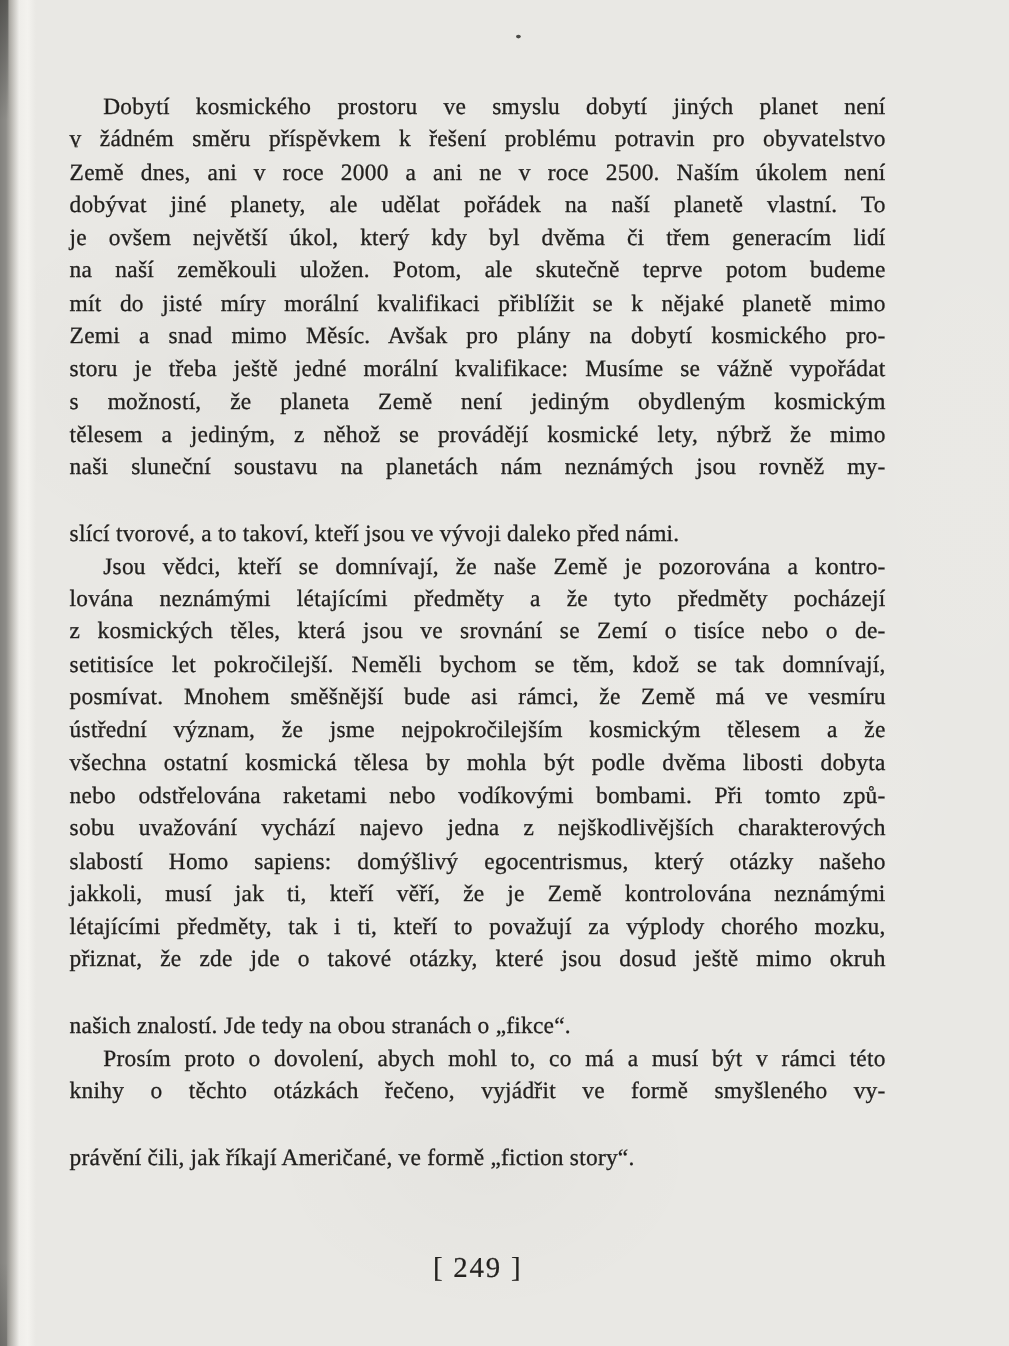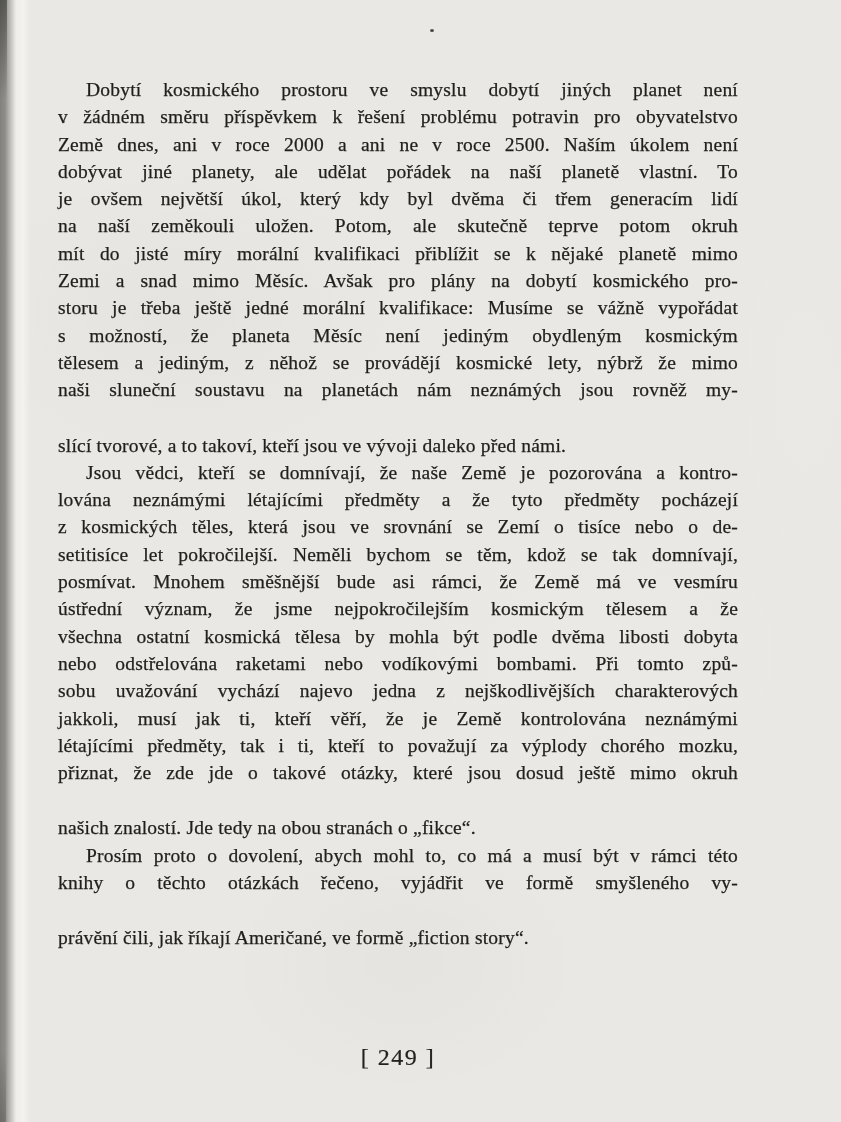--- a/index.html
+++ b/index.html
@@ -101,39 +101,40 @@
 <div class="speck speck-top"></div>
 <div class="speck speck-margin"></div>
 
 <div class="text-block">
     <div class="para">
       <div class="line">Dobytí kosmického prostoru ve smyslu dobytí jiných planet není</div>
       <div class="line">v žádném směru příspěvkem k řešení problému potravin pro obyvatelstvo</div>
       <div class="line">Země dnes, ani v roce 2000 a ani ne v roce 2500. Naším úkolem není</div>
       <div class="line">dobývat jiné planety, ale udělat pořádek na naší planetě vlastní. To</div>
       <div class="line">je ovšem největší úkol, který kdy byl dvěma či třem generacím lidí</div>
-      <div class="line">na naší zeměkouli uložen. Potom, ale skutečně teprve potom okruh</div>
+      <div class="line">na naší zeměkouli uložen. Potom, ale skutečně teprve potom budeme</div>
       <div class="line">mít do jisté míry morální kvalifikaci přiblížit se k nějaké planetě mimo</div>
       <div class="line">Zemi a snad mimo Měsíc. Avšak pro plány na dobytí kosmického pro-</div>
       <div class="line">storu je třeba ještě jedné morální kvalifikace: Musíme se vážně vypořádat</div>
-      <div class="line">s možností, že planeta Měsíc není jediným obydleným kosmickým</div>
+      <div class="line">s možností, že planeta Země není jediným obydleným kosmickým</div>
       <div class="line">tělesem a jediným, z něhož se provádějí kosmické lety, nýbrž že mimo</div>
       <div class="line">naši sluneční soustavu na planetách nám neznámých jsou rovněž my-</div>
       <div class="line last">slící tvorové, a to takoví, kteří jsou ve vývoji daleko před námi.</div>
     </div>
     <div class="para">
       <div class="line">Jsou vědci, kteří se domnívají, že naše Země je pozorována a kontro-</div>
       <div class="line">lována neznámými létajícími předměty a že tyto předměty pocházejí</div>
       <div class="line">z kosmických těles, která jsou ve srovnání se Zemí o tisíce nebo o de-</div>
       <div class="line">setitisíce let pokročilejší. Neměli bychom se těm, kdož se tak domnívají,</div>
       <div class="line">posmívat. Mnohem směšnější bude asi rámci, že Země má ve vesmíru</div>
       <div class="line">ústřední význam, že jsme nejpokročilejším kosmickým tělesem a že</div>
       <div class="line">všechna ostatní kosmická tělesa by mohla být podle dvěma libosti dobyta</div>
       <div class="line">nebo odstřelována raketami nebo vodíkovými bombami. Při tomto způ-</div>
       <div class="line">sobu uvažování vychází najevo jedna z nejškodlivějších charakterových</div>
+      <div class="line">slabostí Homo sapiens: domýšlivý egocentrismus, který otázky našeho</div>
       <div class="line">jakkoli, musí jak ti, kteří věří, že je Země kontrolována neznámými</div>
       <div class="line">létajícími předměty, tak i ti, kteří to považují za výplody chorého mozku,</div>
       <div class="line">přiznat, že zde jde o takové otázky, které jsou dosud ještě mimo okruh</div>
       <div class="line last">našich znalostí. Jde tedy na obou stranách o „fikce“.</div>
     </div>
     <div class="para">
       <div class="line">Prosím proto o dovolení, abych mohl to, co má a musí být v rámci této</div>
       <div class="line">knihy o těchto otázkách řečeno, vyjádřit ve formě smyšleného vy-</div>
       <div class="line last">právění čili, jak říkají Američané, ve formě „fiction story“.</div>
     </div>

